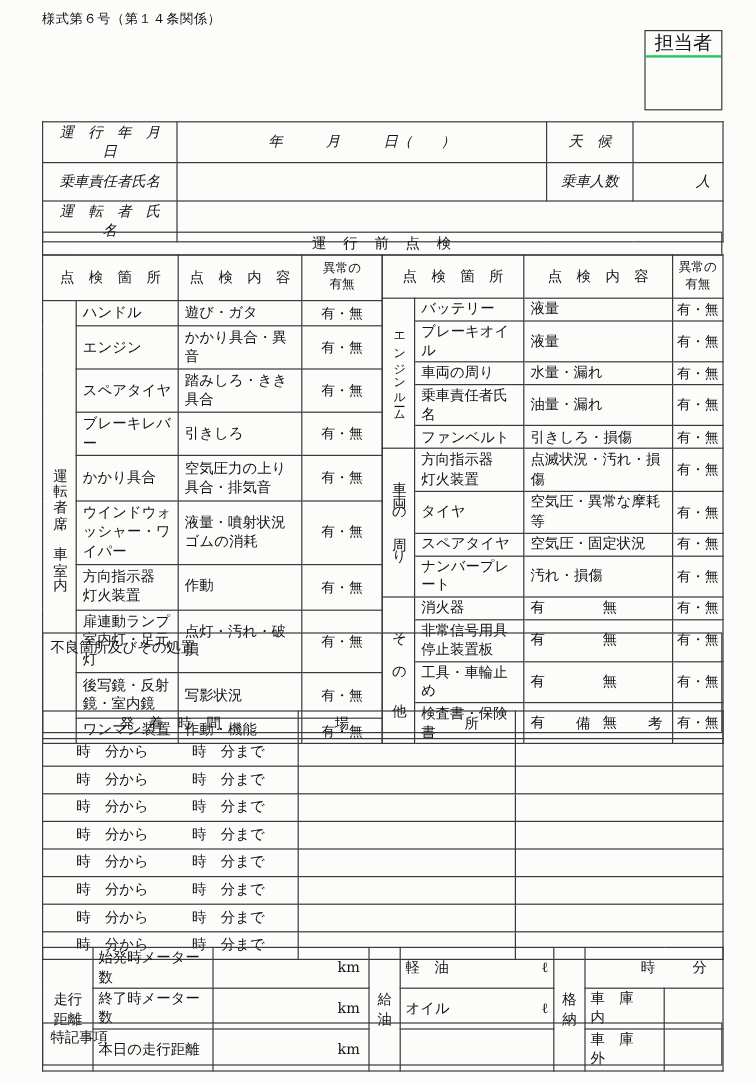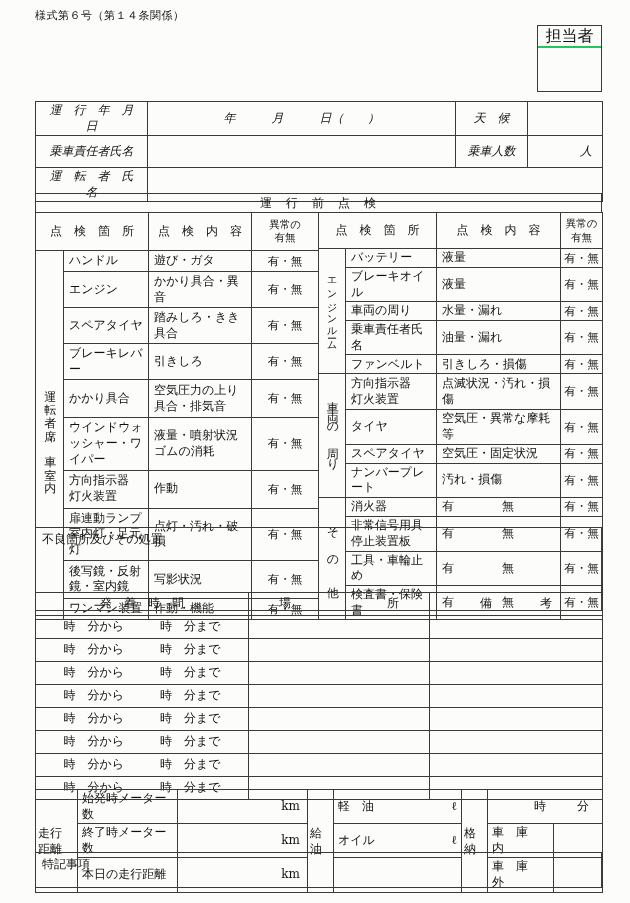--- a/index.html
+++ b/index.html
@@ -41,21 +41,21 @@
   .fs105{font-size:10.5px;}
   
   .defects{top:527px;left:35px;width:567px;height:84px;padding:3px 6px;box-sizing:border-box;}
   .special{top:852px;left:35px;width:567px;height:36px;padding:3px 6px;box-sizing:border-box;}
   
   .trip{top:592px;left:35px;}
   .trip td{height:20px;text-align:center;}
   
   .bottom{top:789px;left:35px;}
   .bottom td{height:19px;font-size:12px;}
-  .bottom .grp{text-align:left;white-space:pre-line;padding:0 2px;line-height:1.35;}
+  .bottom .grp{text-align:center;white-space:pre-line;padding:0 2px;line-height:1.35;}
   .fuel-cell{display:flex;justify-content:space-between;align-items:center;height:100%;}
   .time-head{display:flex;align-items:center;padding:0;}
   .time-head .th-h{flex:1;text-align:right;padding-right:8px;}
   .time-head .th-m{width:44px;text-align:right;padding-right:9px;box-sizing:border-box;}
 </style>
 </head>
 <body>
 
 <div class="page">
 

